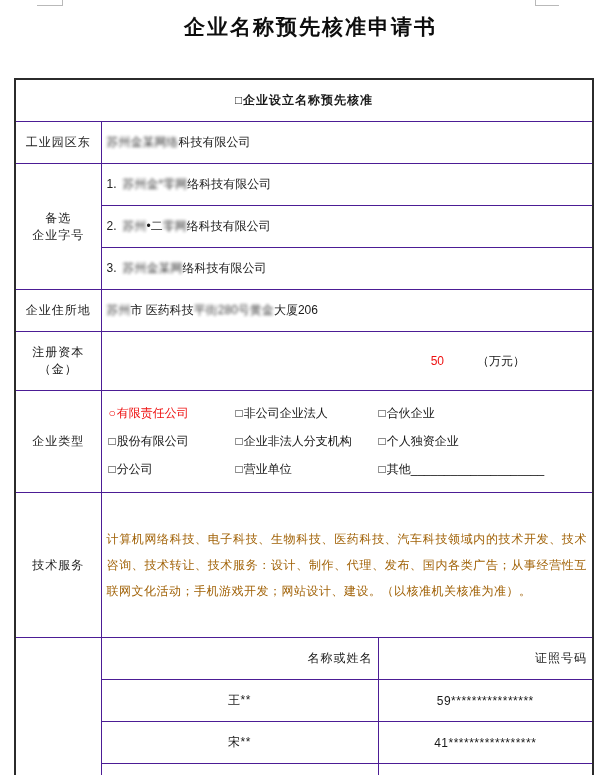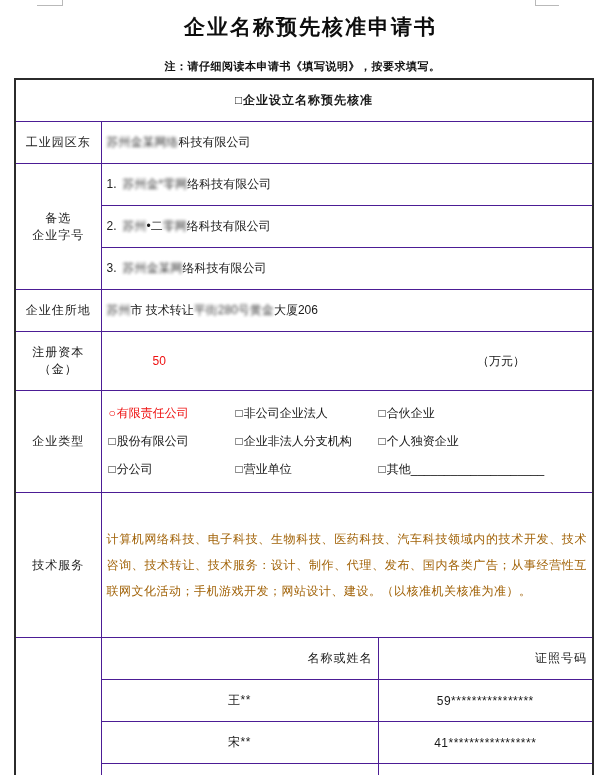--- a/index.html
+++ b/index.html
@@ -60,21 +60,21 @@
     text-align:center; color:#161616; letter-spacing:1px;
     white-space:pre-line; line-height:17px;
   }
   .red  { color:#ee1010; }
   .seg  { white-space:pre; }
   .blur { filter:blur(1.7px); opacity:.88; }
 
   td.val { padding-left:7px; }
   .alt-num { color:#222; margin-right:6px; }
 
-  .cap-wrap { display:flex; align-items:center; justify-content:space-between;gap:33px; }
+  .cap-wrap { display:flex; align-items:center; justify-content:flex-end;gap:33px; }
   .cap-val  { margin-left:46px; color:#ee1010; }
   .cap-unit { margin-right:62px; color:#161616; }
 
   .type-grid {
     display:grid; grid-template-columns:127px 143px 1fr;
     row-gap:9px; padding:1px 0 1px 2px; line-height:19px;
   }
   .opt { white-space:nowrap; color:#161616; }
   .opt .marker { margin-right:1px; }
   .opt.selected { color:#ee1010; }
@@ -88,21 +88,20 @@
 </head>
 <body>
 
 <div class="page">
 
   <div class="crop crop-tl"></div>
   <div class="crop crop-tr"></div>
 
   <div class="doc-title">企业名称预先核准申请书</div>
 
-  <div class="doc-note"><span>注：</span><span>请仔细阅读本申请书《填写说明》，按要求填写。</span></div>
 
   <table class="main">
     <colgroup>
         <col style="width:86px">
         <col style="width:277px">
         <col style="width:215px">
       </colgroup>
     <tbody>
 
       <tr class="r-section">
@@ -121,21 +120,21 @@
       </tr>
       <tr class="r-alt">
         <td colspan="2" class="val red"><span class="alt-num">2.</span><span><span class="seg blur">苏州</span><span class="seg">•二</span><span class="seg blur">零网</span><span class="seg">络科技有限公司</span></span></td>
       </tr>
       <tr class="r-alt">
         <td colspan="2" class="val red"><span class="alt-num">3.</span><span><span class="seg blur">苏州金某网</span><span class="seg">络科技有限公司</span></span></td>
       </tr>
 
       <tr class="r-addr">
         <td class="lbl">企业住所地</td>
-        <td colspan="2" class="val red"><span class="seg blur">苏州</span><span class="seg">市 技术转让</span><span class="seg blur">平街280号黄金</span><span class="seg">大厦206</span></td>
+        <td colspan="2" class="val red"><span class="seg blur">苏州</span><span class="seg">市 医药科技</span><span class="seg blur">平街280号黄金</span><span class="seg">大厦206</span></td>
       </tr>
 
       <tr class="r-cap">
         <td class="lbl">注册资本（金）</td>
         <td colspan="2">
           <div class="cap-wrap">
             <span class="cap-val">50</span>
             <span class="cap-unit">（万元）</span>
           </div>
         </td>

